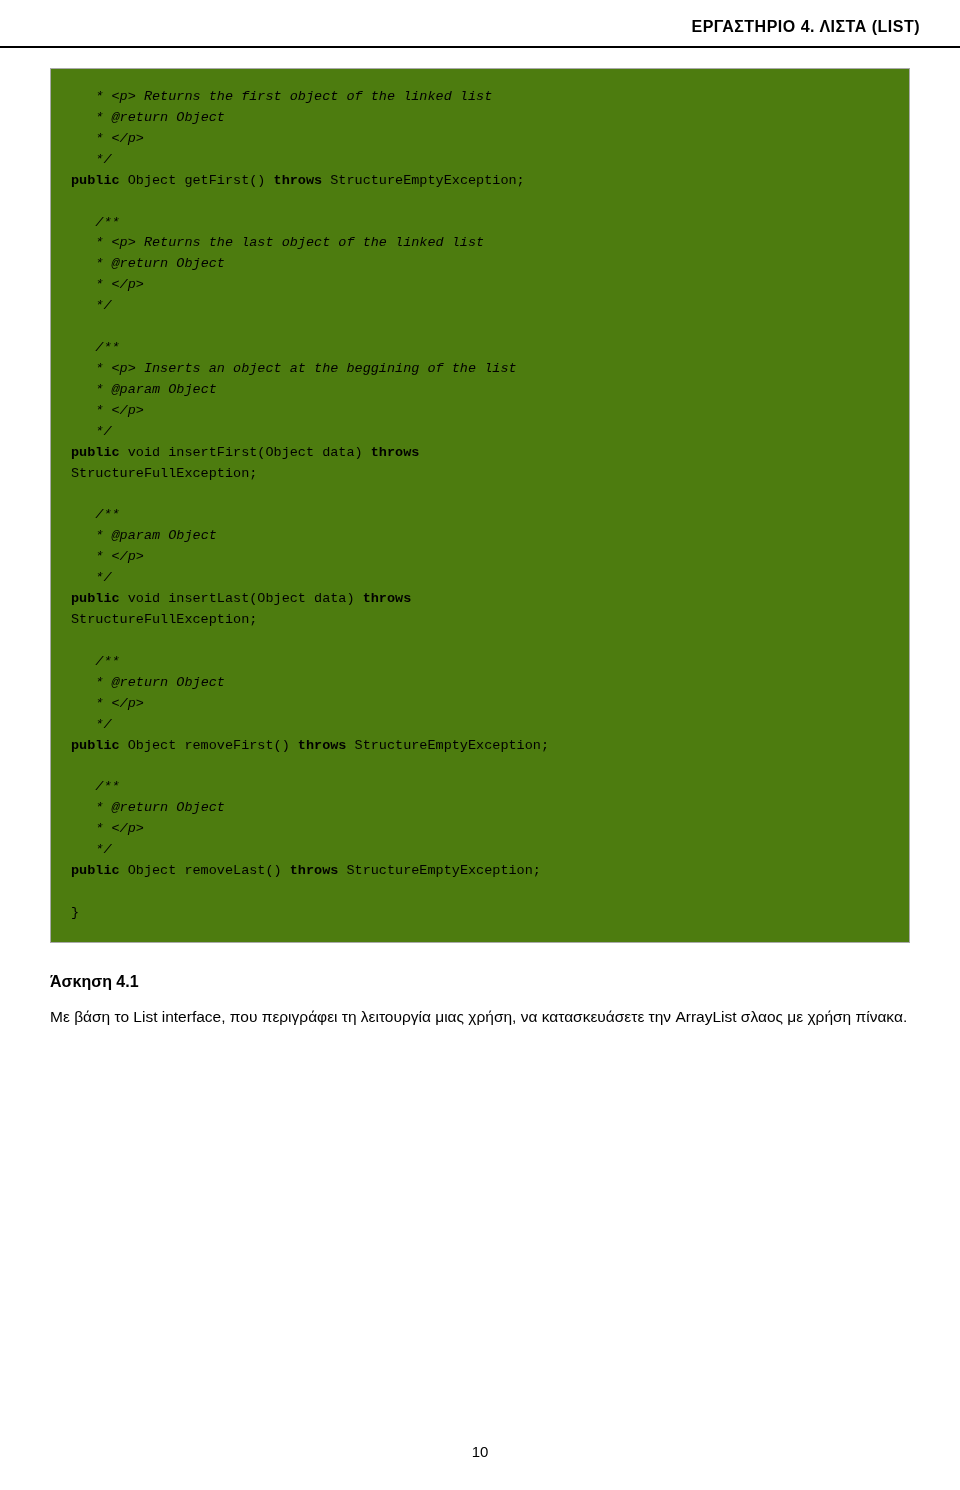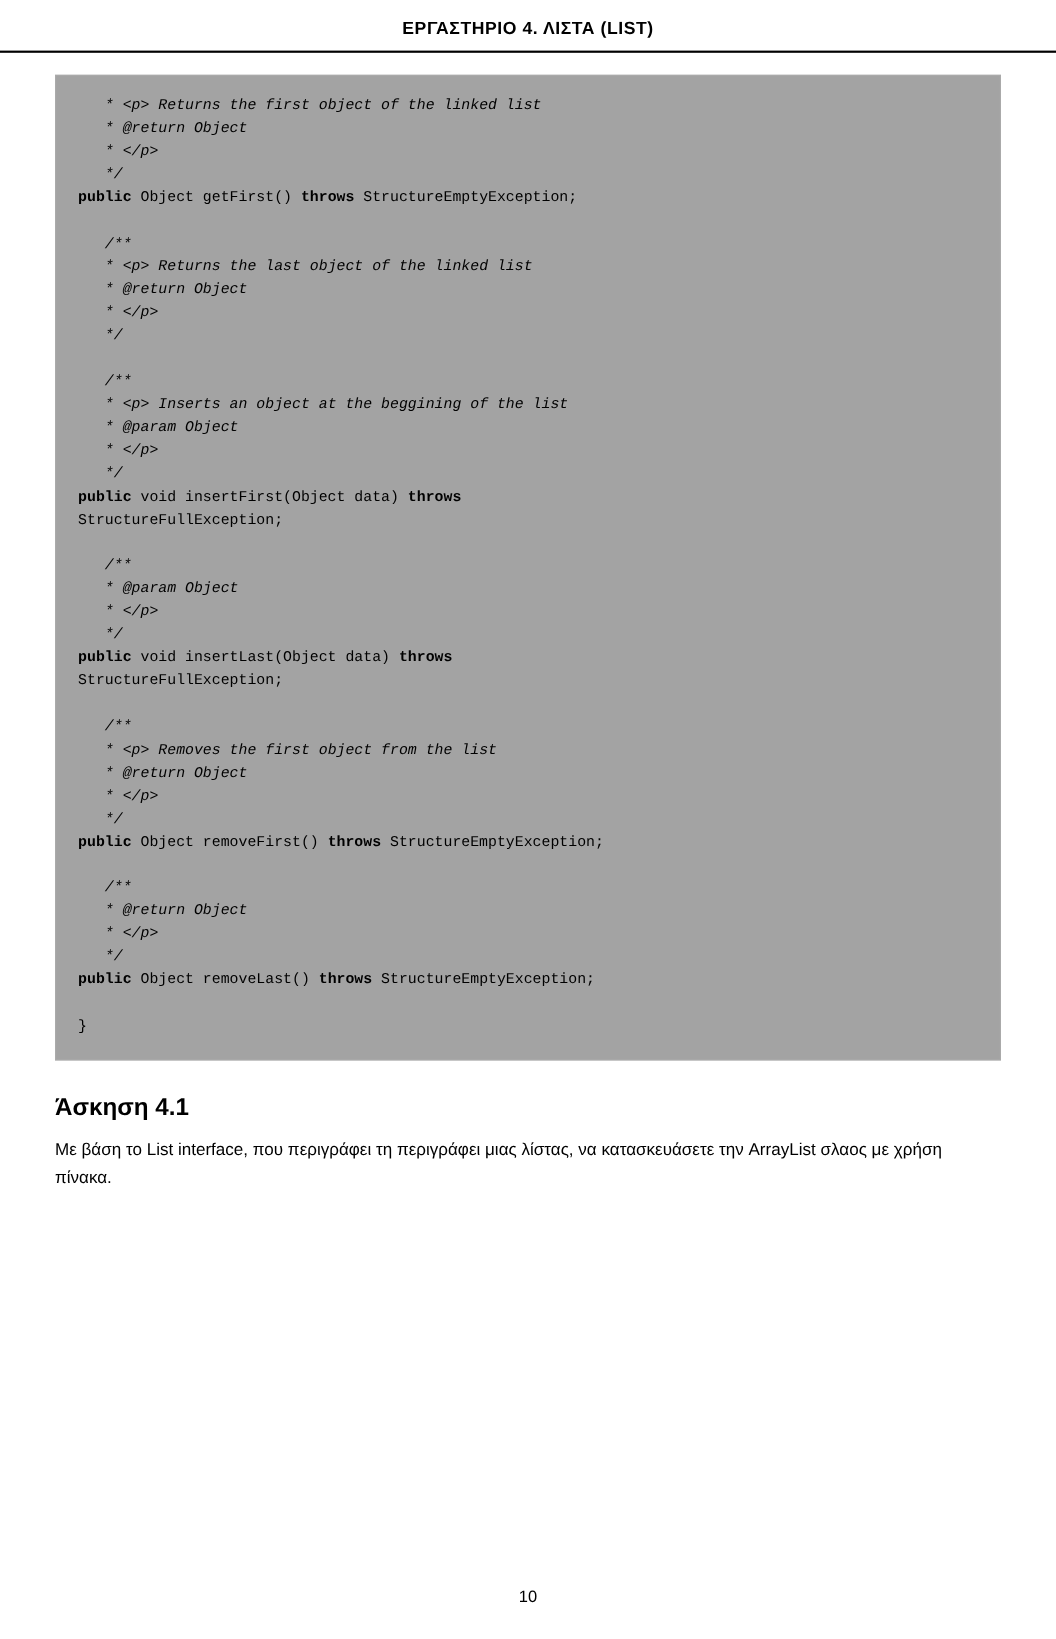--- a/index.html
+++ b/index.html
@@ -14,60 +14,60 @@
       color: #000000;
       width: 960px;
       min-height: 1490px;
       position: relative;
     }
 
     .page-header {
       padding: 18px 40px 10px 40px;
       border-bottom: 2px solid #000;
       display: flex;
-      justify-content: center;
+      justify-content: flex-end;
       align-items: center;
     }
 
     .page-header-title {
       font-size: 16px;
       font-weight: bold;
       font-family: Arial, sans-serif;
       letter-spacing: 0.5px;
     }
 
     .main-content {
       padding: 20px 50px 20px 50px;
     }
 
     .code-block {
       border: 1px solid #aaa;
       padding: 18px 20px 18px 20px;
       font-family: 'Courier New', Courier, monospace;
       font-size: 13.5px;
       line-height: 1.55;
-      background: #a3a3a3;
+      background: #4d7c0f;
       margin-bottom: 30px;
     }
 
     .code-line {
       display: block;
       white-space: pre;
     }
 
     .kw-bold {
       font-weight: bold;
     }
 
     .italic-comment {
       font-style: italic;
     }
 
     .section-heading {
-      font-size: 22px;
+      font-size: 16px;
       font-weight: bold;
       font-family: Arial, sans-serif;
       margin-top: 16px;
       margin-bottom: 14px;
     }
 
     .exercise-text {
       font-size: 15.5px;
       font-family: Arial, sans-serif;
       line-height: 1.6;
@@ -115,35 +115,34 @@
     <span class="code-line">StructureFullException;</span>
     <span class="code-line">&nbsp;</span>
     <span class="code-line italic-comment">   /**</span>
     <span class="code-line italic-comment">   * <span class="italic-comment">@param Object</span></span>
     <span class="code-line italic-comment">   * <span class="italic-comment">&lt;/p&gt;</span></span>
     <span class="code-line italic-comment">   */</span>
     <span class="code-line"><span class="kw-bold">public</span> void insertLast(Object data) <span class="kw-bold">throws</span></span>
     <span class="code-line">StructureFullException;</span>
     <span class="code-line">&nbsp;</span>
     <span class="code-line italic-comment">   /**</span>
-    <span class="code-line italic-comment">   * <span class="italic-comment">&lt;p&gt; Removes the first object from the list</span></span>
     <span class="code-line italic-comment">   * <span class="italic-comment">@return Object</span></span>
     <span class="code-line italic-comment">   * <span class="italic-comment">&lt;/p&gt;</span></span>
     <span class="code-line italic-comment">   */</span>
     <span class="code-line"><span class="kw-bold">public</span> Object removeFirst() <span class="kw-bold">throws</span> StructureEmptyException;</span>
     <span class="code-line">&nbsp;</span>
     <span class="code-line italic-comment">   /**</span>
     <span class="code-line italic-comment">   * <span class="italic-comment">@return Object</span></span>
     <span class="code-line italic-comment">   * <span class="italic-comment">&lt;/p&gt;</span></span>
     <span class="code-line italic-comment">   */</span>
     <span class="code-line"><span class="kw-bold">public</span> Object removeLast() <span class="kw-bold">throws</span> StructureEmptyException;</span>
     <span class="code-line">&nbsp;</span>
     <span class="code-line">}</span>
 
   </div>
 
   <div class="section-heading">Άσκηση 4.1</div>
 
-  <p class="exercise-text">Με βάση το List interface, που περιγράφει τη περιγράφει μιας λίστας, να κατασκευάσετε την ArrayList σλαος με χρήση πίνακα.</p>
+  <p class="exercise-text">Με βάση το List interface, που περιγράφει τη λειτουργία μιας χρήση, να κατασκευάσετε την ArrayList σλαος με χρήση πίνακα.</p>
 
 </div>
 
 <div class="page-number">10</div>
 
 </body></html>

